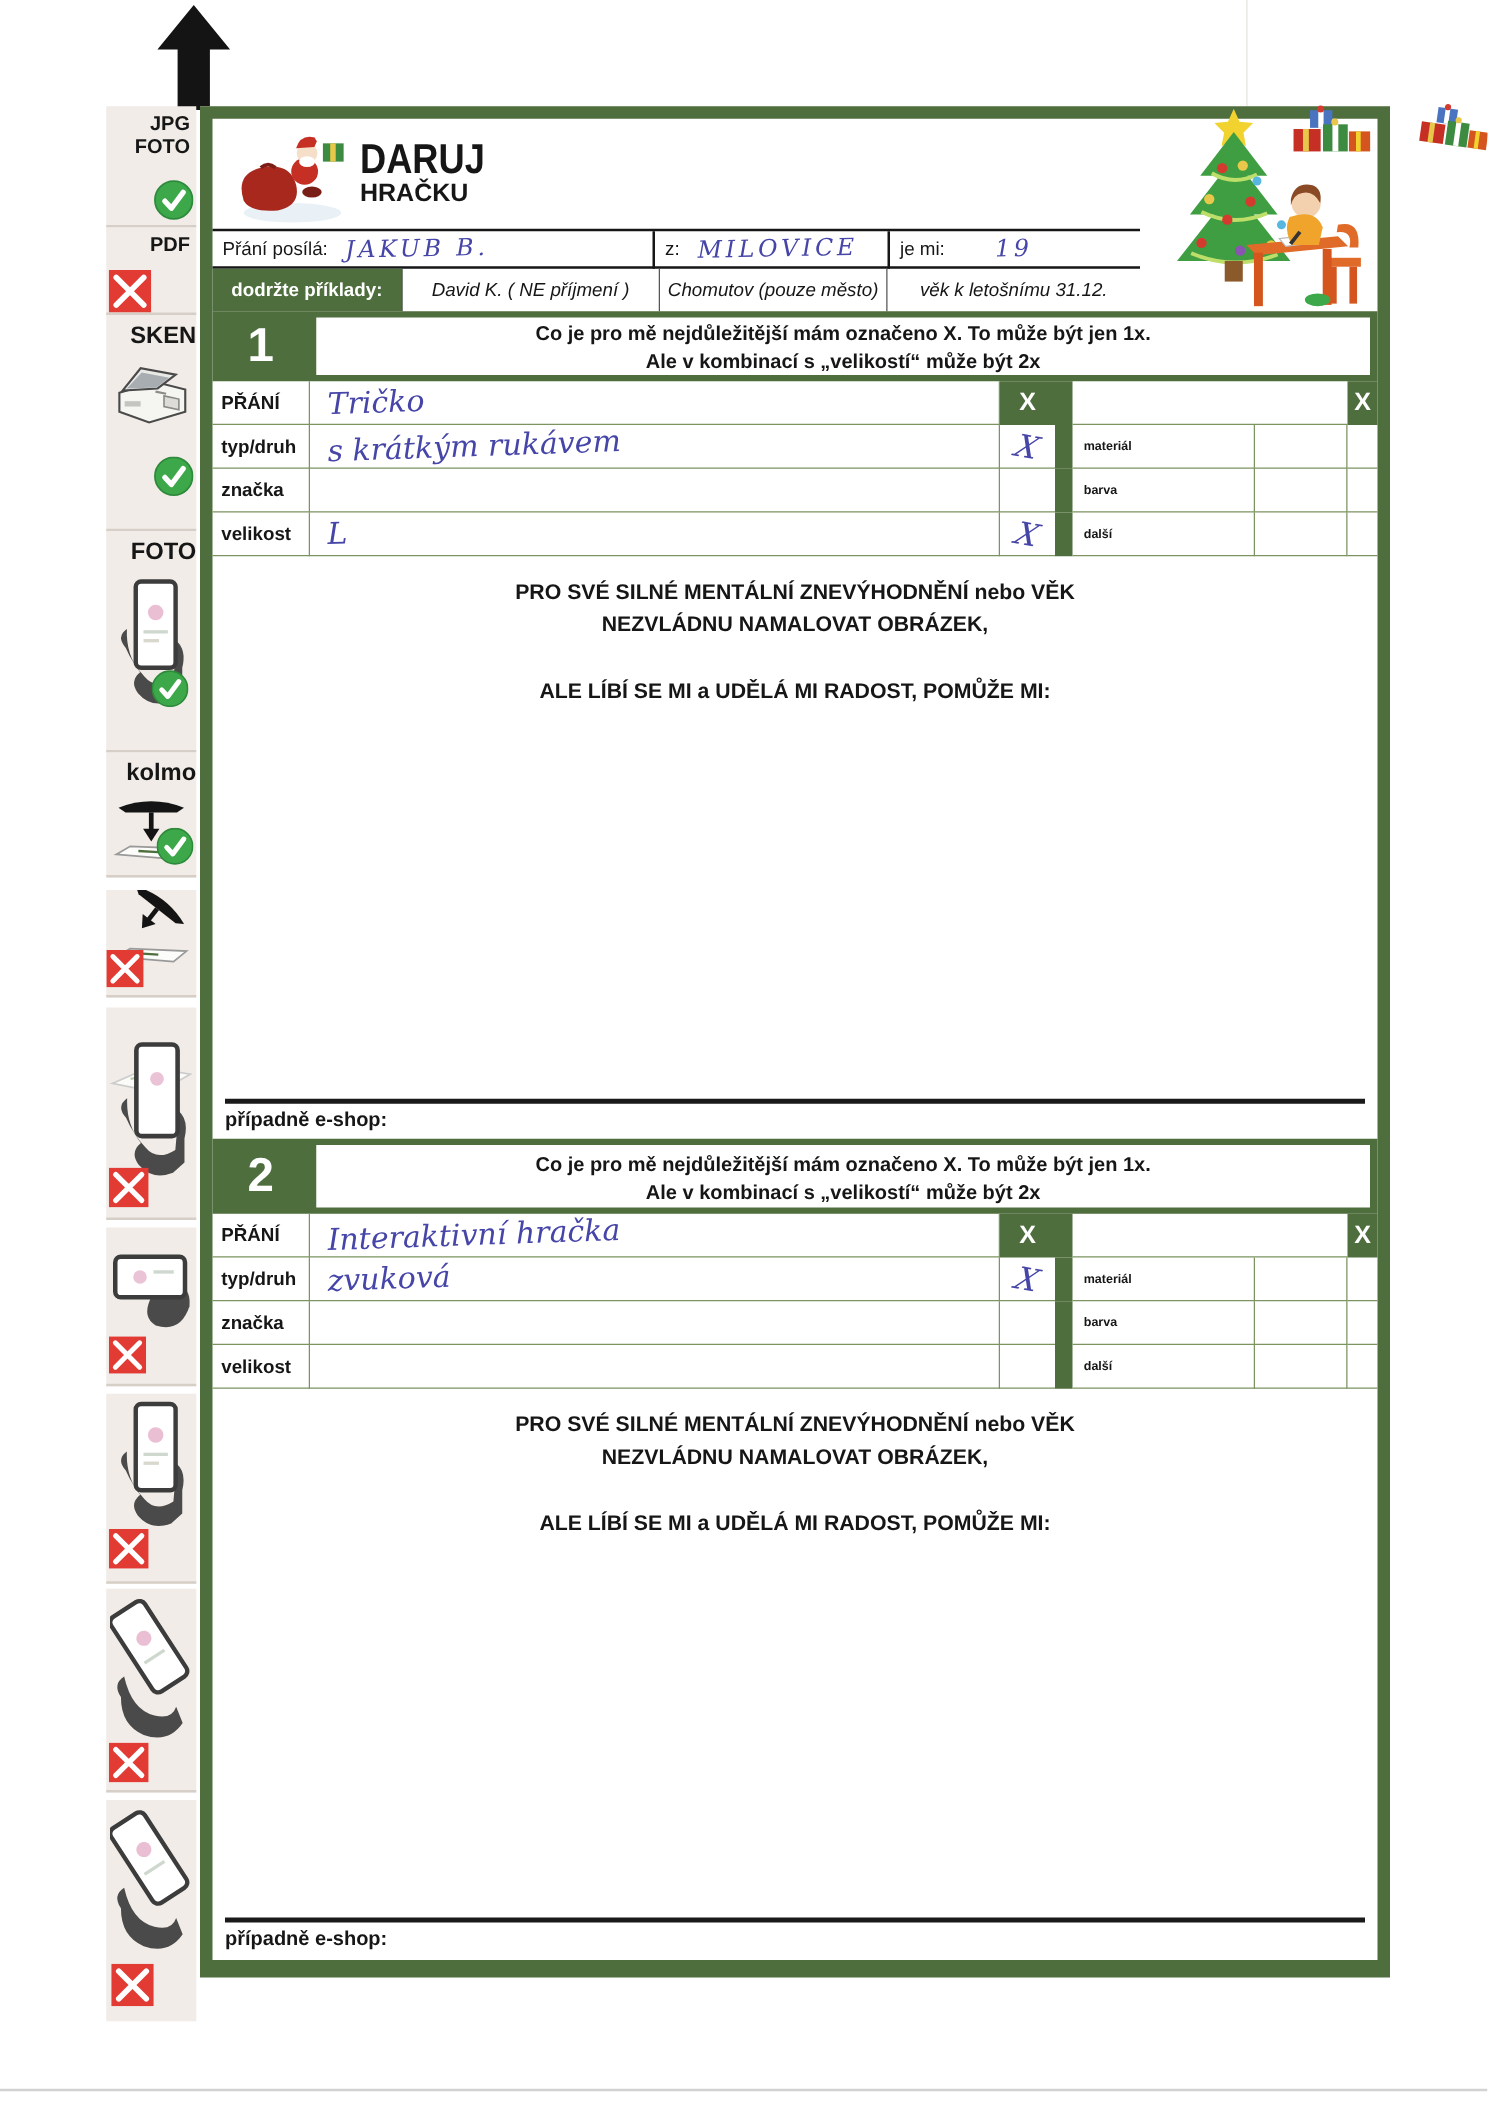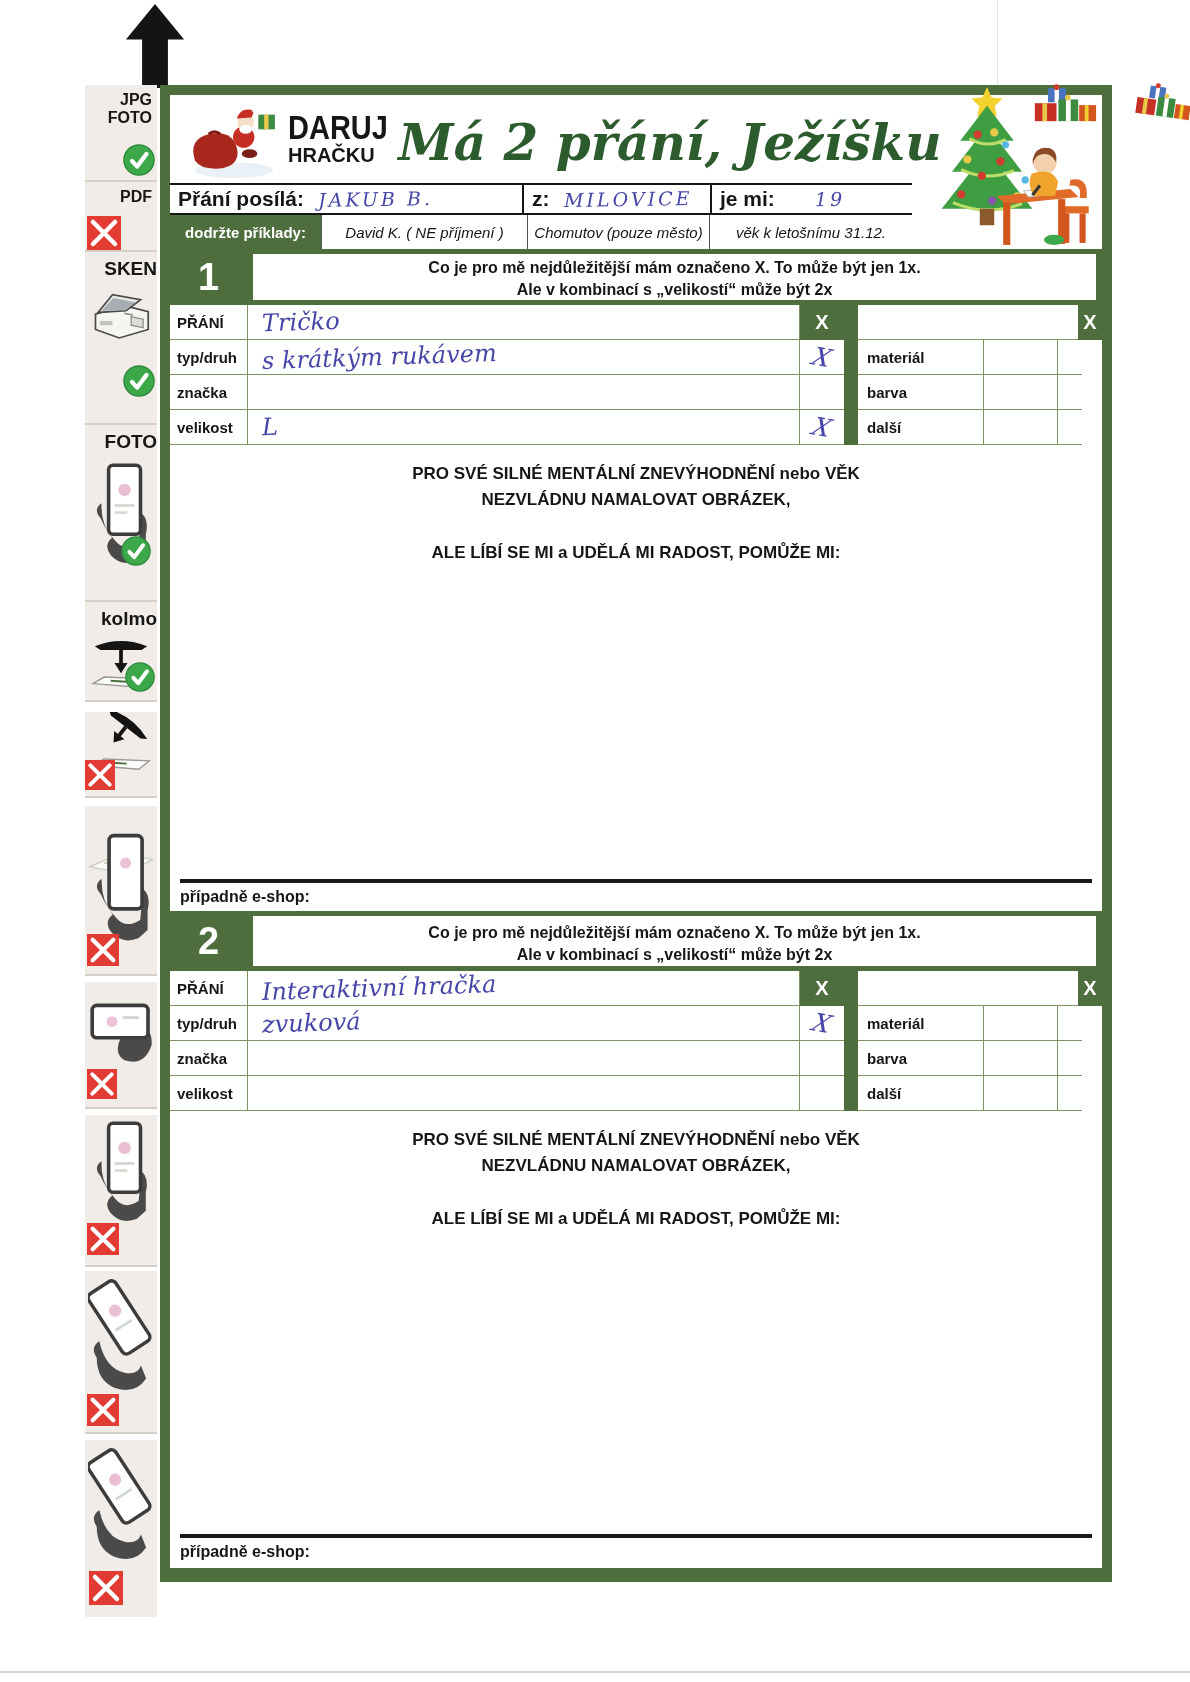--- a/index.html
+++ b/index.html
@@ -33,21 +33,21 @@
   .logo-text{margin-left:6px;line-height:1.0;flex:0 0 auto;}
   .logo-l1{font-size:29px;font-weight:bold;letter-spacing:0px;transform:scaleY(1.15);}
   .logo-l2{font-size:20px;font-weight:bold;margin-top:2px;}
   .form-title{flex:1;text-align:center;margin-right:150px;margin-top:6px;
               font-family:"DejaVu Serif",serif;font-style:italic;font-weight:bold;
               font-size:50px;color:#2c5c2e;white-space:nowrap;}
   .sender-row{height:32px;width:742px;display:flex;border-top:2px solid #161616;box-sizing:border-box;}
   .s-cell{display:flex;align-items:center;border-bottom:2px solid #161616;
           border-right:2px solid #161616;box-sizing:border-box;padding-left:8px;}
   .s-cell.last{border-right:none;}
-  .s-label{font-weight:bold;font-size:21px;white-space:nowrap;}
+  .s-label{font-weight:normal;font-size:15px;white-space:nowrap;}
   .examples-row{height:34px;width:742px;display:flex;box-sizing:border-box;}
   .ex-cell{display:flex;align-items:center;justify-content:center;border-right:1px solid #555;
            box-sizing:border-box;font-style:italic;font-size:15px;white-space:nowrap;}
   .ex-cell.last{border-right:none;}
   .ex-green{background:#4f6e3d;color:#fff;font-style:normal;font-weight:bold;font-size:15px;}
 
   .illustration{position:absolute;top:0;left:0;width:100%;height:100%;pointer-events:none;}
   .ill{position:absolute;}
 
   
@@ -69,21 +69,21 @@
   .wish-table{display:flex;flex-direction:column;}
   .trow{display:flex;height:35px;}
   .trow > div{box-sizing:border-box;}
   .tlabel{width:78px;font-weight:bold;font-size:15px;display:flex;align-items:center;
           padding-left:7px;border-right:1.5px solid #7c9460;border-bottom:1.5px solid #7c9460;}
   .tvalue{width:552px;display:flex;align-items:center;padding-left:14px;
           border-right:1.5px solid #7c9460;border-bottom:1.5px solid #7c9460;}
   .tx{width:44px;display:flex;align-items:center;justify-content:center;
       border-bottom:1.5px solid #7c9460;}
   .tdiv{width:14px;background:#4f6e3d;}
-  .trlabel{width:126px;font-weight:bold;font-size:15px;display:flex;align-items:center;
+  .trlabel{width:146px;font-weight:bold;font-size:10px;display:flex;align-items:center;
            padding-left:9px;border-right:1.5px solid #7c9460;border-bottom:1.5px solid #7c9460;text-align:center;}
   .trvalue{width:74px;border-right:1.5px solid #7c9460;border-bottom:1.5px solid #7c9460;}
   .trmerged{width:220px;border-bottom:1.5px solid #7c9460;}
   .trx{width:24px;display:flex;align-items:center;justify-content:center;
        border-bottom:1.5px solid #7c9460;}
   .greenx{background:#4f6e3d;color:#fff;font-weight:bold;font-size:20px;border-bottom:none !important;}
 
   
   .draw{position:relative;}
   .draw-1{height:434px;}
@@ -373,21 +373,20 @@
   <div class="top-area">
 
     <div class="header-band">
       <svg class="logo-art" width="100" height="78">
           <use href="#sym-santa"></use>
         </svg>
       <div class="logo-text">
         <div class="logo-l1">DARUJ</div>
         <div class="logo-l2">HRAČKU</div>
       </div>
-      <div class="form-title">Má 2 přání, Ježíšku</div>
     </div>
 
     <div class="sender-row">
       <div class="s-cell" style="width:354px">
         <span class="s-label">Přání posílá:</span>
         <span class="hw hw-caps">JAKUB B.</span>
       </div>
       <div class="s-cell" style="width:188px">
         <span class="s-label">z:</span>
         <span class="hw hw-caps">MILOVICE</span>

